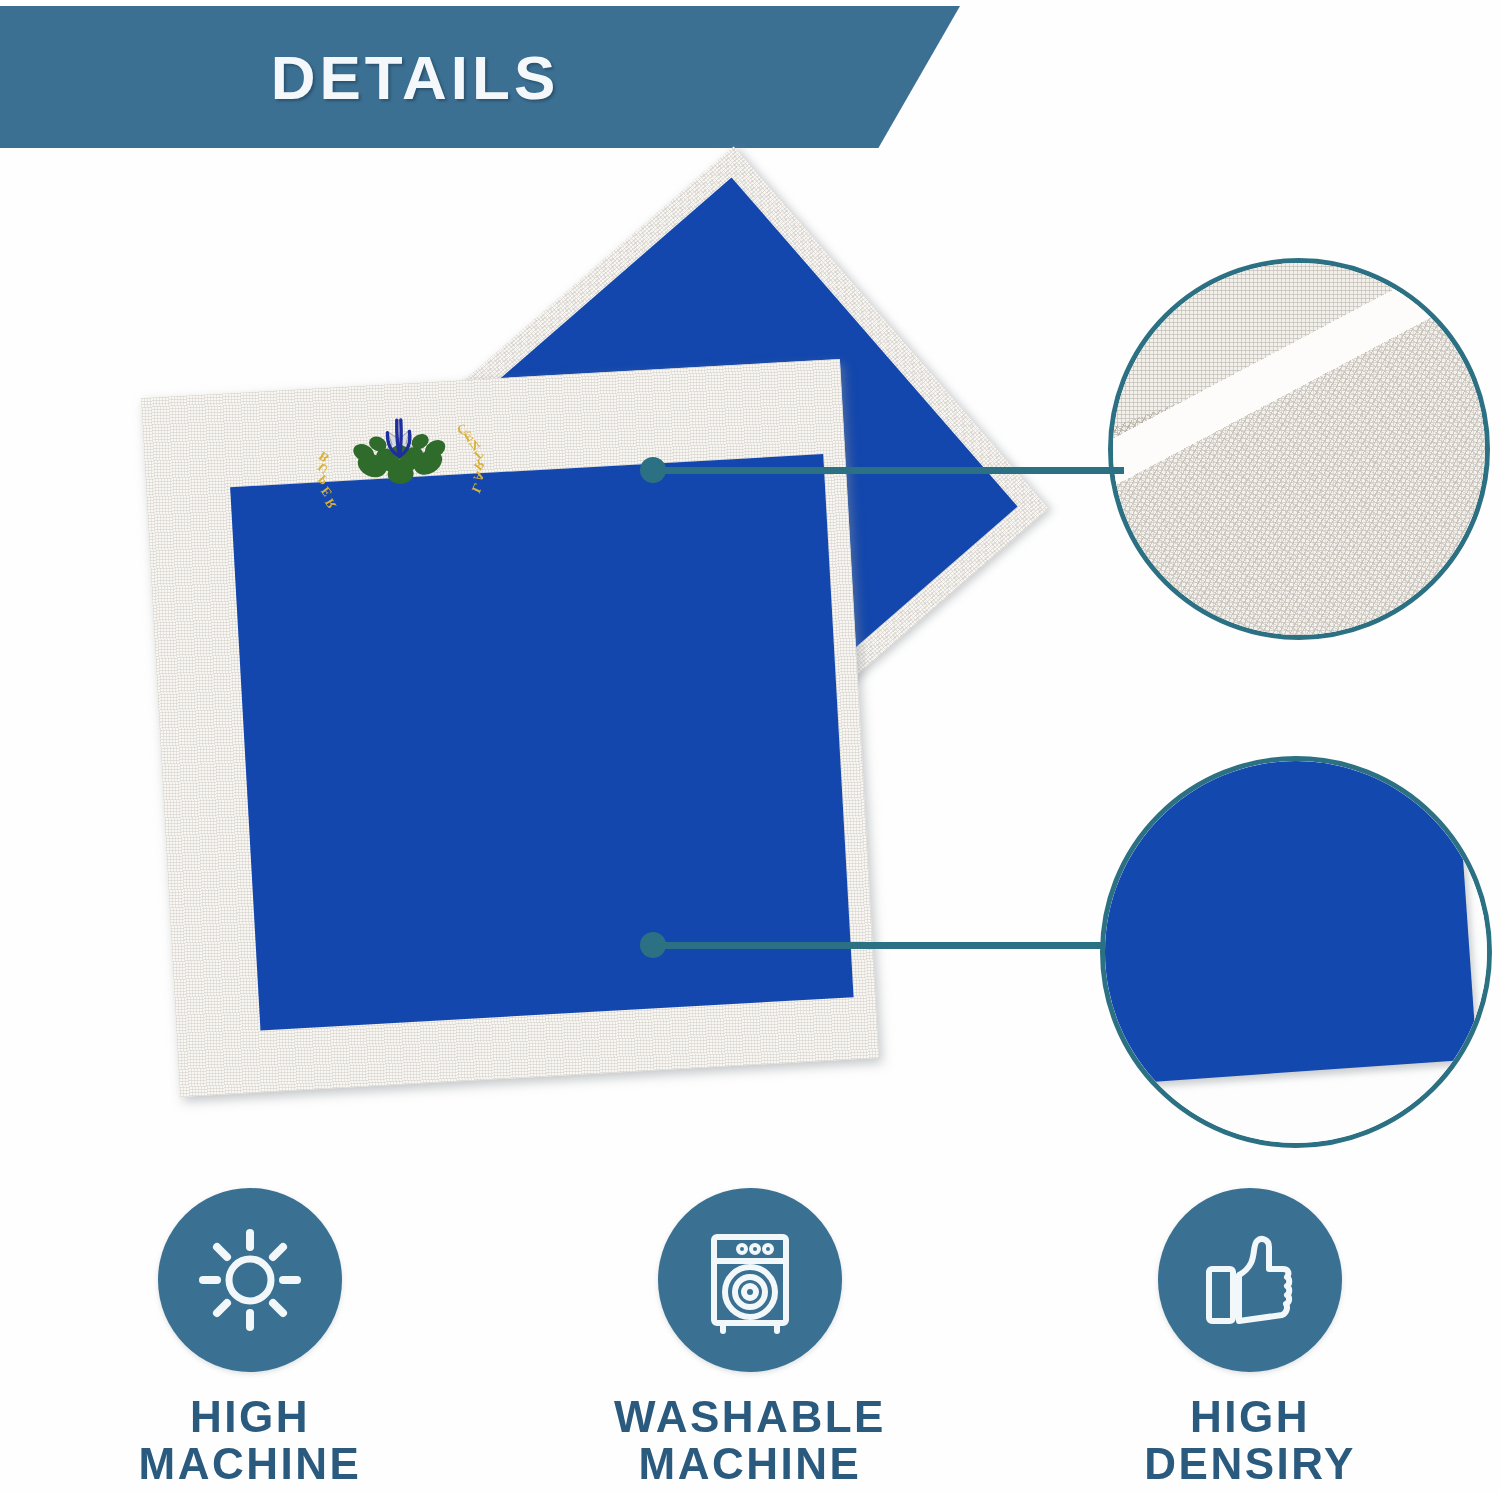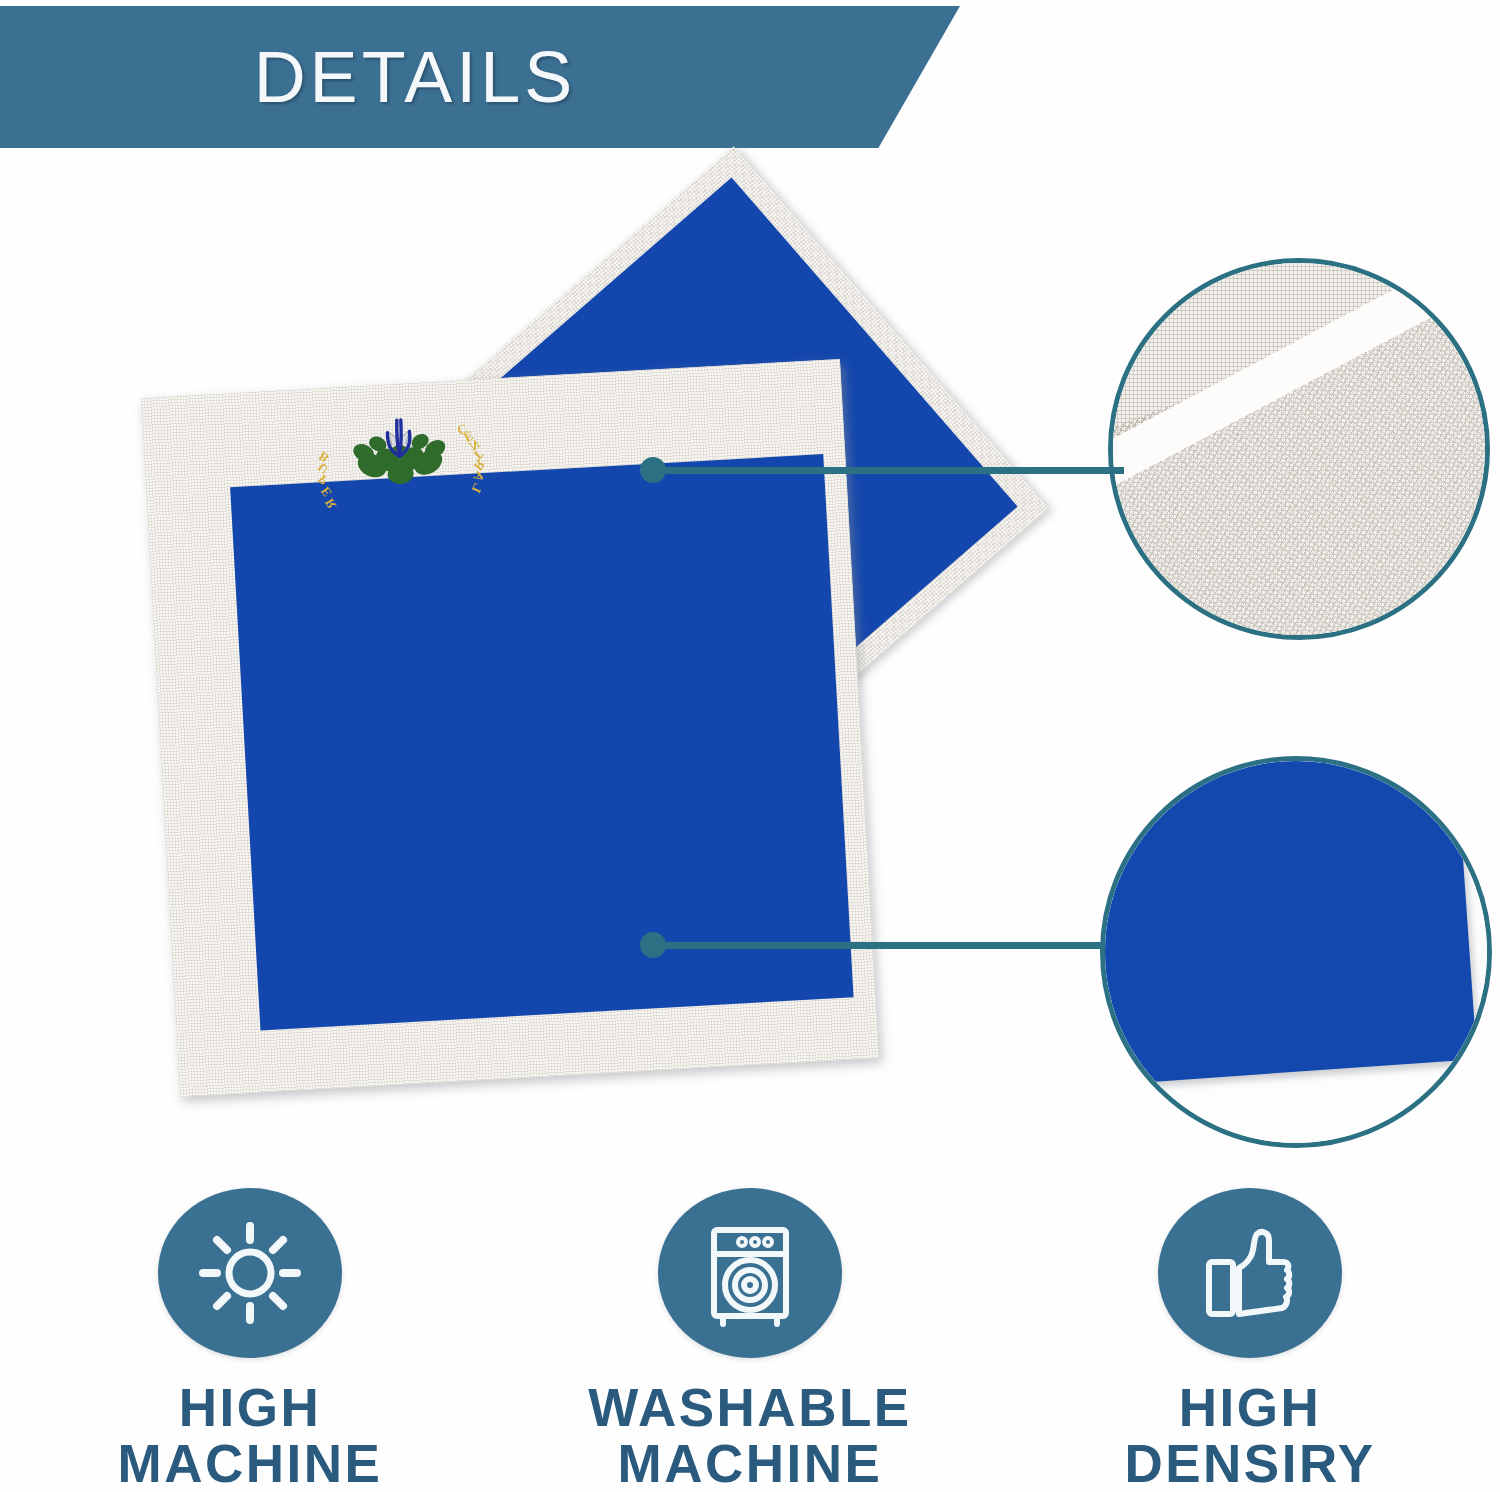--- a/index.html
+++ b/index.html
@@ -8,21 +8,21 @@
 
   
   #banner-wrap{position:absolute;left:0;top:6px;width:960px;height:142px;}
   #banner-shape{position:absolute;left:0;top:0;width:100%;height:100%;
       background:#3c7093;
       -webkit-clip-path:polygon(0 0, 100% 0, 91.5% 100%, 0 100%);
       clip-path:polygon(0 0, 100% 0, 91.5% 100%, 0 100%);
       box-shadow:0 3px 7px rgba(120,130,140,.35);}
   #banner-title{position:absolute;left:0;top:0;width:830px;height:142px;
       display:flex;align-items:center;justify-content:center;
-      color:#f4f8fb;font-size:72px;font-weight:normal;letter-spacing:4px;
+      color:#f4f8fb;font-size:62px;font-weight:bold;letter-spacing:4px;
       text-shadow:2px 2px 3px rgba(20,45,65,.45);}
 
   
   #product{position:absolute;left:0;top:150px;width:1080px;height:1030px;}
 
   
   .napkin{position:absolute;}
   #napkin-back{left:470px;top:95px;width:480px;height:480px;
       transform:rotate(-41deg);
       background:#f7f6f3;
@@ -89,21 +89,21 @@
 
   
   #features{position:absolute;left:0;top:1188px;width:1500px;height:304px;
       display:flex;}
   .feature{flex:1;display:flex;flex-direction:column;align-items:center;}
   .feat-circle{width:184px;height:184px;border-radius:50%;background:#3a7092;
       display:flex;align-items:center;justify-content:center;
       box-shadow:0 2px 5px rgba(150,155,160,.3);}
   .feat-circle svg{display:block;}
   .feat-label{margin-top:22px;text-align:center;color:#2a5a7d;
-      font-size:53px;font-weight:600;line-height:1.06;letter-spacing:2.5px;}
+      font-size:44px;font-weight:600;line-height:1.06;letter-spacing:2.5px;}
   .feat-label span{display:block;}
 </style>
 </head>
 <body>
 
 <div id="banner-wrap">
   <div id="banner-shape"></div>
   <div id="banner-title">DETAILS</div>
 </div>
 

